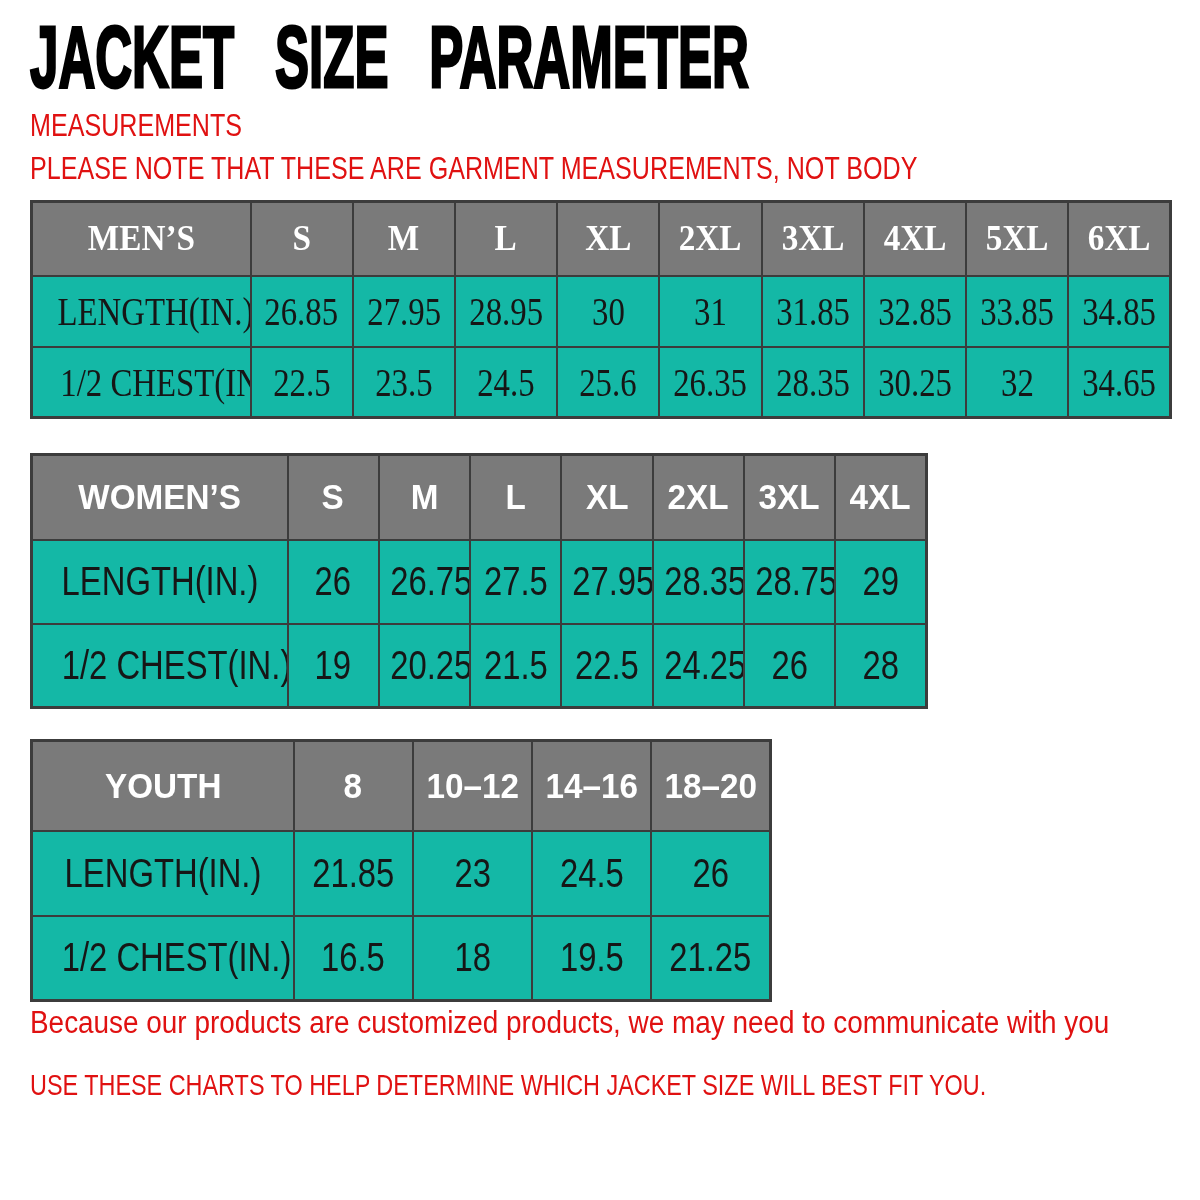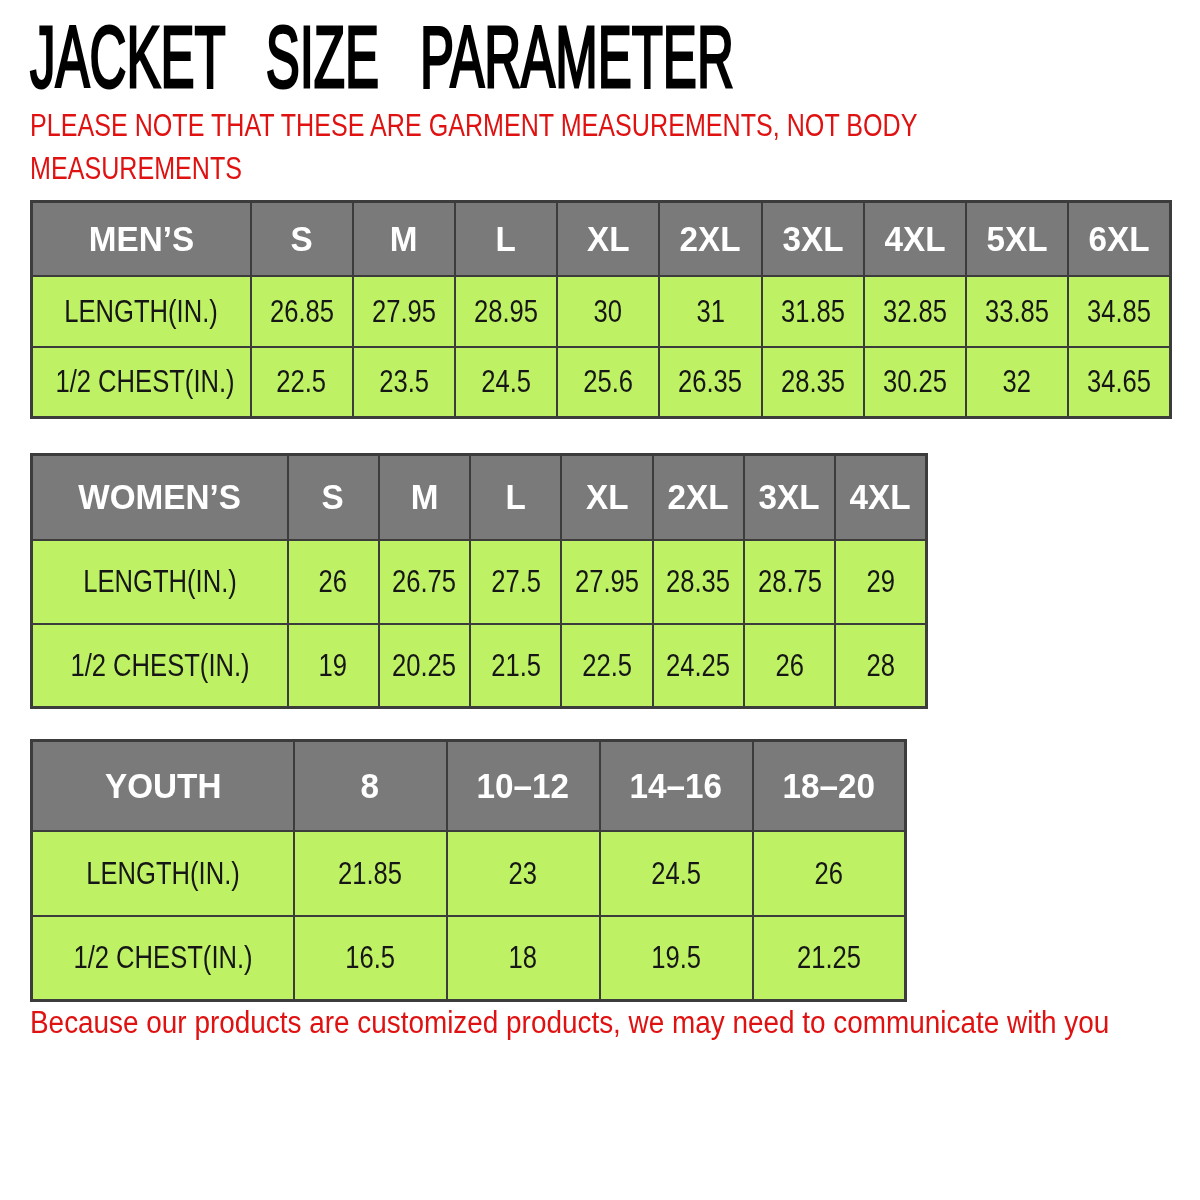--- a/index.html
+++ b/index.html
@@ -8,21 +8,21 @@
     width: 1200px; height: 1200px;
     background: #ffffff;
     font-family: "Liberation Sans", "DejaVu Sans", sans-serif;
     overflow: hidden;
   }
   .page { padding: 22px 20px 0 30px; }
 
   
   .title {
     margin: 0; font-size: 88px; line-height: 70px;
-    font-weight: normal; color: #000;
+    font-weight: bold; color: #000;
   }
   .title .sqT {
     display: inline-block; transform: scaleX(0.58); transform-origin: 0 60%;
     white-space: nowrap; word-spacing: 46px; -webkit-text-stroke: 3px #000;
   }
 
   
   .note {
     margin-top: 12px; font-size: 31px; line-height: 43px; font-weight: bold;
     color: var(--accent-red, #e01111);
@@ -40,35 +40,35 @@
   }
   .size-table th, .size-table td {
     border: 2px solid var(--border-col, #3c3c3c);
     text-align: center; vertical-align: middle; padding: 0; overflow: hidden;
   }
   .size-table thead th {
     background: var(--header-bg, #7a7a7a);
     color: var(--header-text, #ffffff);
     font-weight: bold; font-size: 35px;
   }
-  .size-table td { font-size: 32px; color: #161616; background: #bef264; }
+  .size-table td { font-size: 41px; color: #161616; background: #14b8a6; }
   .sqh { display: inline-block; transform: scaleX(0.95); transform-origin: 50% 50%; white-space: nowrap; }
   .sqc { display: inline-block; transform: scaleX(0.80); transform-origin: 50% 50%; white-space: nowrap; }
 
-  .t-mens   { width: 1142px; margin-top: 10px; }
+  .t-mens   { width: 1142px; margin-top: 10px; font-family: Liberation Serif, serif; }
   .t-mens thead tr { height: 74px; }
   .t-mens tbody tr { height: 71px; }
   .t-mens col.cfirst { width: 219px; }
 
   .t-womens { width: 898px; margin-top: 34px; }
   .t-womens thead tr { height: 85px; }
   .t-womens tbody tr { height: 84px; }
   .t-womens col.cfirst { width: 256px; }
 
-  .t-youth  { width: 877px; margin-top: 30px; }
+  .t-youth  { width: 742px; margin-top: 30px; }
   .t-youth thead tr { height: 90px; }
   .t-youth tbody tr { height: 85px; }
   .t-youth col.cfirst { width: 262px; }
 
   
   .footer-para {
     font-size: 31px; line-height: 41px;
     color: var(--accent-red, #e01111);
   }
   .footer-para .ln { display: block; }
@@ -80,22 +80,22 @@
   .footer-final .sqf { display: inline-block; transform: scaleX(0.78); transform-origin: 0 50%; white-space: nowrap; }
 </style>
 </head>
 <body>
 
 <div class="page">
 
   <h1 class="title"><span class="sqT">JACKET SIZE PARAMETER</span></h1>
 
   <div class="note">
+    <span class="ln"><span class="sq">MEASUREMENTS</span></span>
     <span class="ln"><span class="sq">PLEASE NOTE THAT THESE ARE GARMENT MEASUREMENTS, NOT BODY</span></span>
-    <span class="ln"><span class="sq">MEASUREMENTS</span></span>
   </div>
 
   <table class="size-table t-mens">
     <colgroup>
         <col class="cfirst">
         <col>
         <col>
         <col>
         <col>
         <col>
@@ -225,14 +225,17 @@
         <td><span class="sqc">19.5</span></td>
         <td><span class="sqc">21.25</span></td>
       </tr>
     </tbody>
   </table>
 
   <div class="footer-para">
     <span class="ln"><span class="sqp">Because our products are customized products, we may need to communicate with you</span></span>
   </div>
 
+  <div class="footer-final">
+    <span class="sqf">USE THESE CHARTS TO HELP DETERMINE WHICH JACKET SIZE WILL BEST FIT YOU.</span>
+  </div>
 
 </div>
 
 </body></html>

